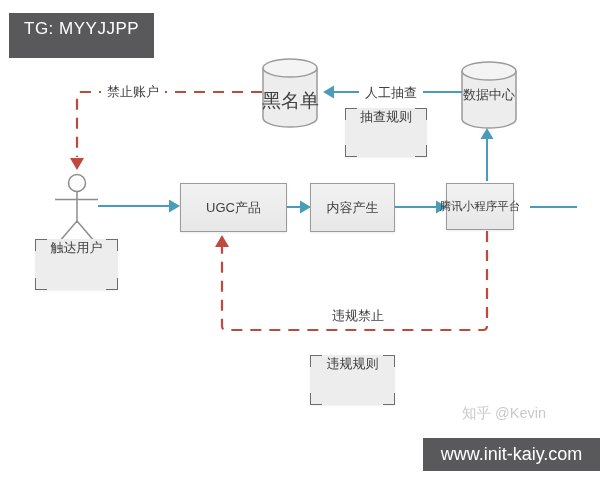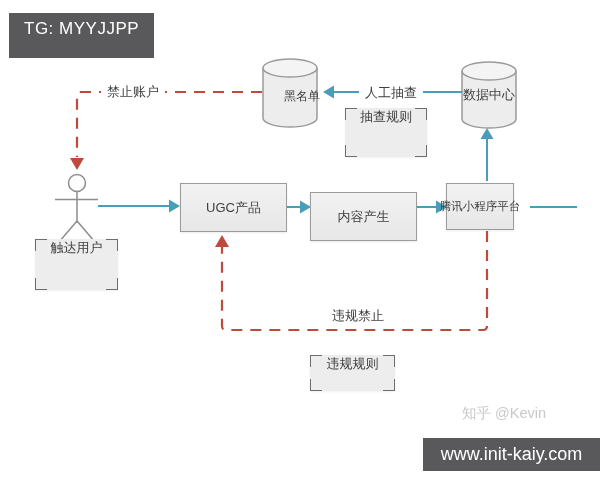--- a/index.html
+++ b/index.html
@@ -28,43 +28,43 @@
   }
 
   
   .node{
     position:absolute;background:linear-gradient(#f2f2f2,#e7e7e7);
     border:1px solid #9b9b9b;display:flex;align-items:center;justify-content:center;
     color:#3f3f3f;font-size:13px;z-index:3;box-sizing:border-box;white-space:nowrap;
     box-shadow:0 1px 2px rgba(0,0,0,.08);
   }
   .node.n-ugc{left:180px;top:183px;width:107px;height:49px;}
-  .node.n-content{left:310px;top:192px;width:107px;height:49px;}
+  .node.n-content{left:310px;top:183px;width:85px;height:49px;}
   .node.n-tencent{left:446px;top:183px;width:68px;height:47px;font-size:11.5px;}
 
   
   .bracket-box{
     position:absolute;background:#ededed;display:flex;align-items:flex-start;justify-content:center;
     color:#3f3f3f;font-size:13px;z-index:3;box-sizing:border-box;white-space:nowrap;
     box-shadow:0 1px 2px rgba(0,0,0,.06);
   }
   .bracket-box .corner{position:absolute;width:11px;height:11px;border:0 solid #6d6d6d;}
   .bracket-box .tl{left:0;top:0;border-left-width:1.5px;border-top-width:1.5px;}
   .bracket-box .tr{right:0;top:0;border-right-width:1.5px;border-top-width:1.5px;}
   .bracket-box .bl{left:0;bottom:0;border-left-width:1.5px;border-bottom-width:1.5px;}
   .bracket-box .br{right:0;bottom:0;border-right-width:1.5px;border-bottom-width:1.5px;}
   .bb-sampling{left:345px;top:108px;width:82px;height:49px;}
-  .bb-violation{left:310px;top:355px;width:85px;height:36px;}
+  .bb-violation{left:310px;top:355px;width:85px;height:50px;}
   .bb-reach{left:35px;top:239px;width:83px;height:51px;}
 
   
   .cyl-label{
     position:absolute;z-index:3;color:#3f3f3f;text-align:center;white-space:nowrap;
   }
-  .cl-blacklist{left:262px;top:88px;width:56px;font-size:12px;padding-left:12px;}
+  .cl-blacklist{left:262px;top:88px;width:56px;font-size:19px;}
   .cl-datacenter{left:462px;top:86px;width:54px;font-size:13px;}
 
   
   .edge-label{
     position:absolute;z-index:2;background:#ffffff;color:#404040;
     font-size:13px;padding:0 6px;white-space:nowrap;
   }
   .el-manual{left:359px;top:84px;}
   .el-ban{left:101px;top:83px;}
   .el-violation{left:326px;top:307px;}

